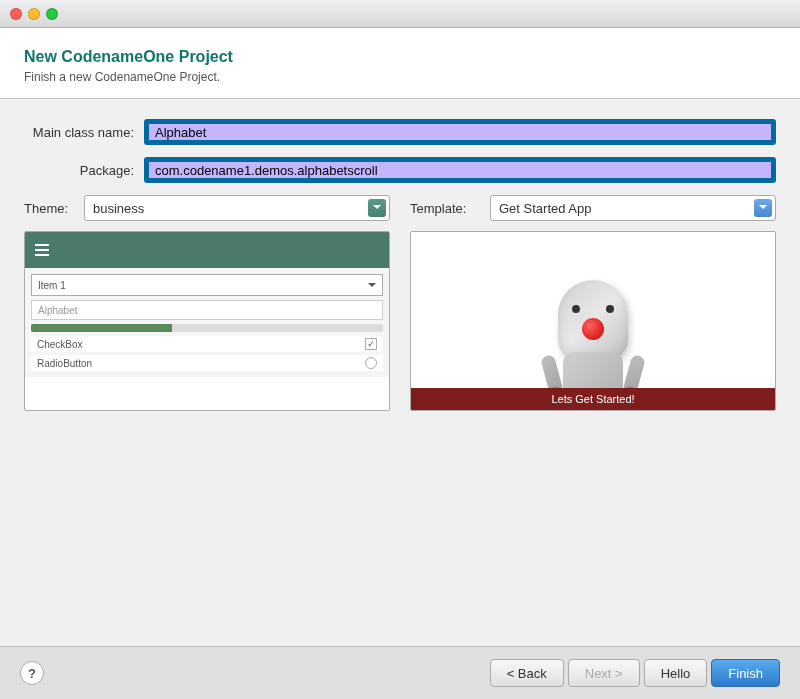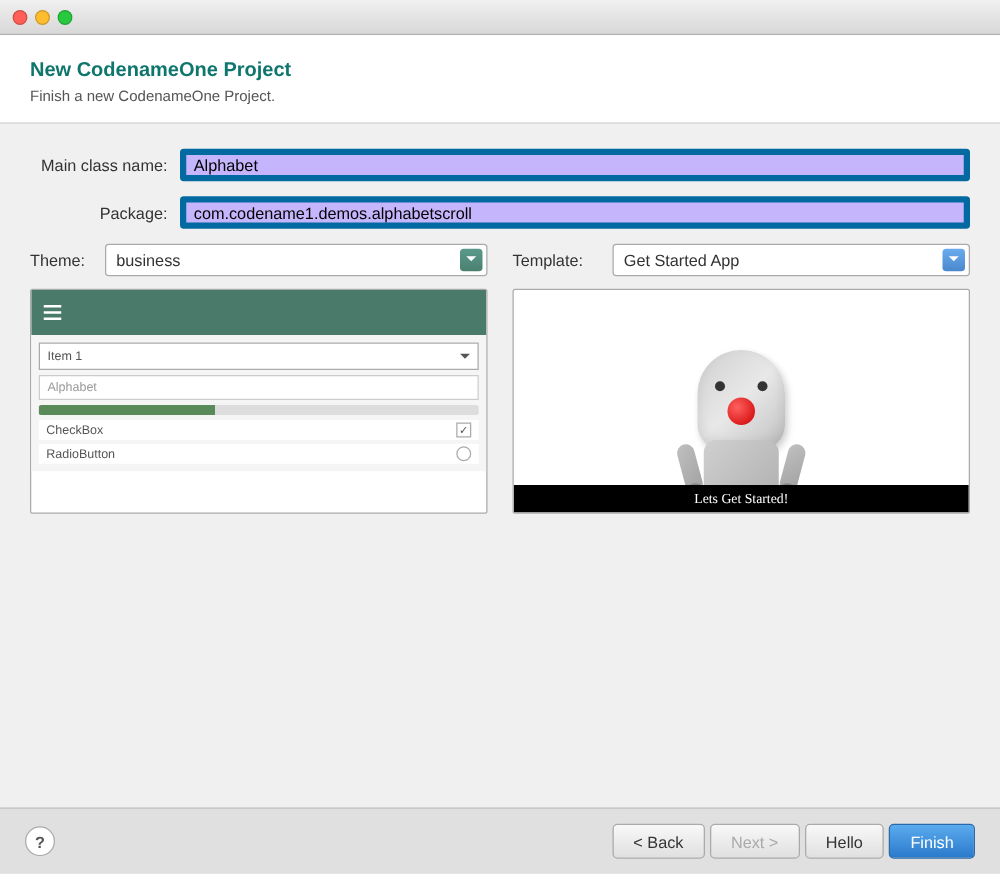--- a/index.html
+++ b/index.html
@@ -402,27 +402,26 @@
       position: absolute;
       bottom: -8px;
       left: -2px;
     }
 
     .template-button {
       position: absolute;
       bottom: 0;
       left: 0;
       right: 0;
-      background: #000000;
+      background: #7f1d1d;
       color: white;
       text-align: center;
       font-size: 11px;
       padding: 5px;
       font-weight: 500;
-      font-family: Liberation Serif, serif;
     }
 
     
     .dialog-footer {
       background: #e0e0e0;
       border-top: 1px solid #c0c0c0;
       padding: 12px 20px;
       display: flex;
       align-items: center;
       justify-content: space-between;

